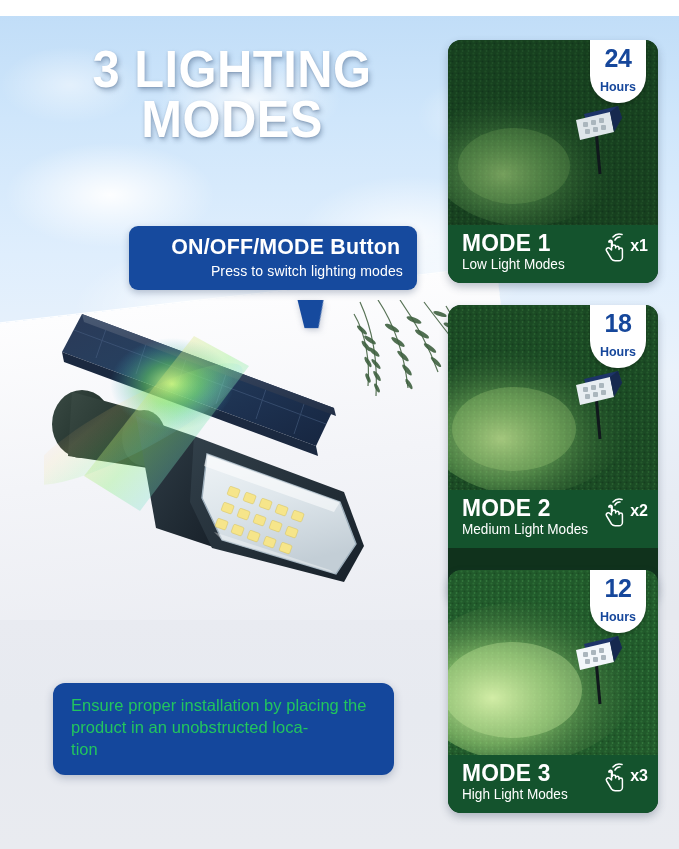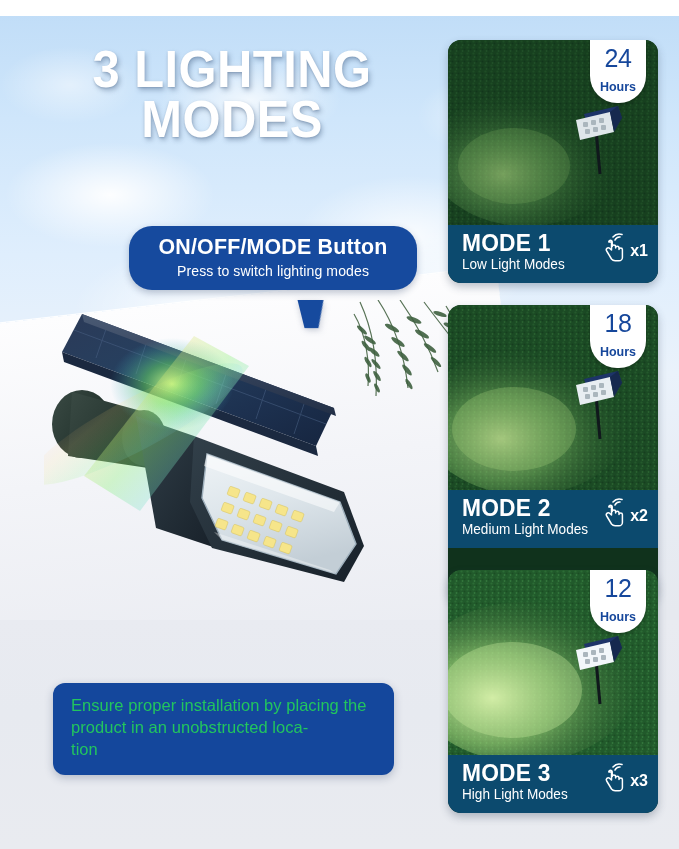--- a/index.html
+++ b/index.html
@@ -109,25 +109,25 @@
     transform: scaleX(0.94);
     transform-origin: center top;
   }
 
   
   .callout {
     position: absolute;
     left: 129px; top: 226px;
     width: 288px;
     background: #164a9e;
-    border-radius: 23px;
+    border-radius: 9px;
     padding: 9px 10px 11px 10px;
     box-sizing: border-box;
     box-shadow: 0 3px 7px rgba(30,50,90,0.28);
-    text-align: center;
+    text-align: right;
   }
   .callout-title {
     color: #ffffff;
     font-size: 22.5px;
     font-weight: 700;
     letter-spacing: 0.2px;
     line-height: 1.05;
     transform: scaleX(0.95);
     transform-origin: center;
   }
@@ -211,37 +211,37 @@
     background: #ffffff;
     border-radius: 0 0 27px 27px;
     padding: 6px 0 8px 0;
     text-align: center;
     box-shadow: 0 2px 4px rgba(0,0,0,0.25);
   }
   .hours-num {
     display: block;
     color: #16479b;
     font-size: 25px;
-    font-weight: 400;
+    font-weight: 700;
     line-height: 1;
     letter-spacing: -0.5px;
   }
   .hours-label {
     display: block;
     color: #16479b;
     font-size: 12.5px;
     font-weight: 600;
     line-height: 1.1;
     margin-top: 10px;
   }
 
   .card-footer {
     position: relative;
     height: 58px;
-    background: #0c4a6e;
+    background: #14532d;
     padding: 6px 12px 0 14px;
     box-sizing: border-box;
   }
   .mode-title {
     color: #ffffff;
     font-size: 24px;
     font-weight: 700;
     line-height: 1.02;
     letter-spacing: 0.2px;
     transform: scaleX(0.95);
@@ -254,21 +254,21 @@
     line-height: 1.15;
     margin-top: 1px;
     transform: scaleX(0.97);
     transform-origin: left center;
   }
   .tap-group {
     position: absolute;
     right: 10px;
     top: 8px;
     display: flex;
-    align-items: flex-end;
+    align-items: center;
     gap: 2px;
   }
   .tap-count {
     color: #ffffff;
     font-size: 16px;
     font-weight: 700;
     line-height: 1;
     padding-bottom: 4px;
   }
 </style>

